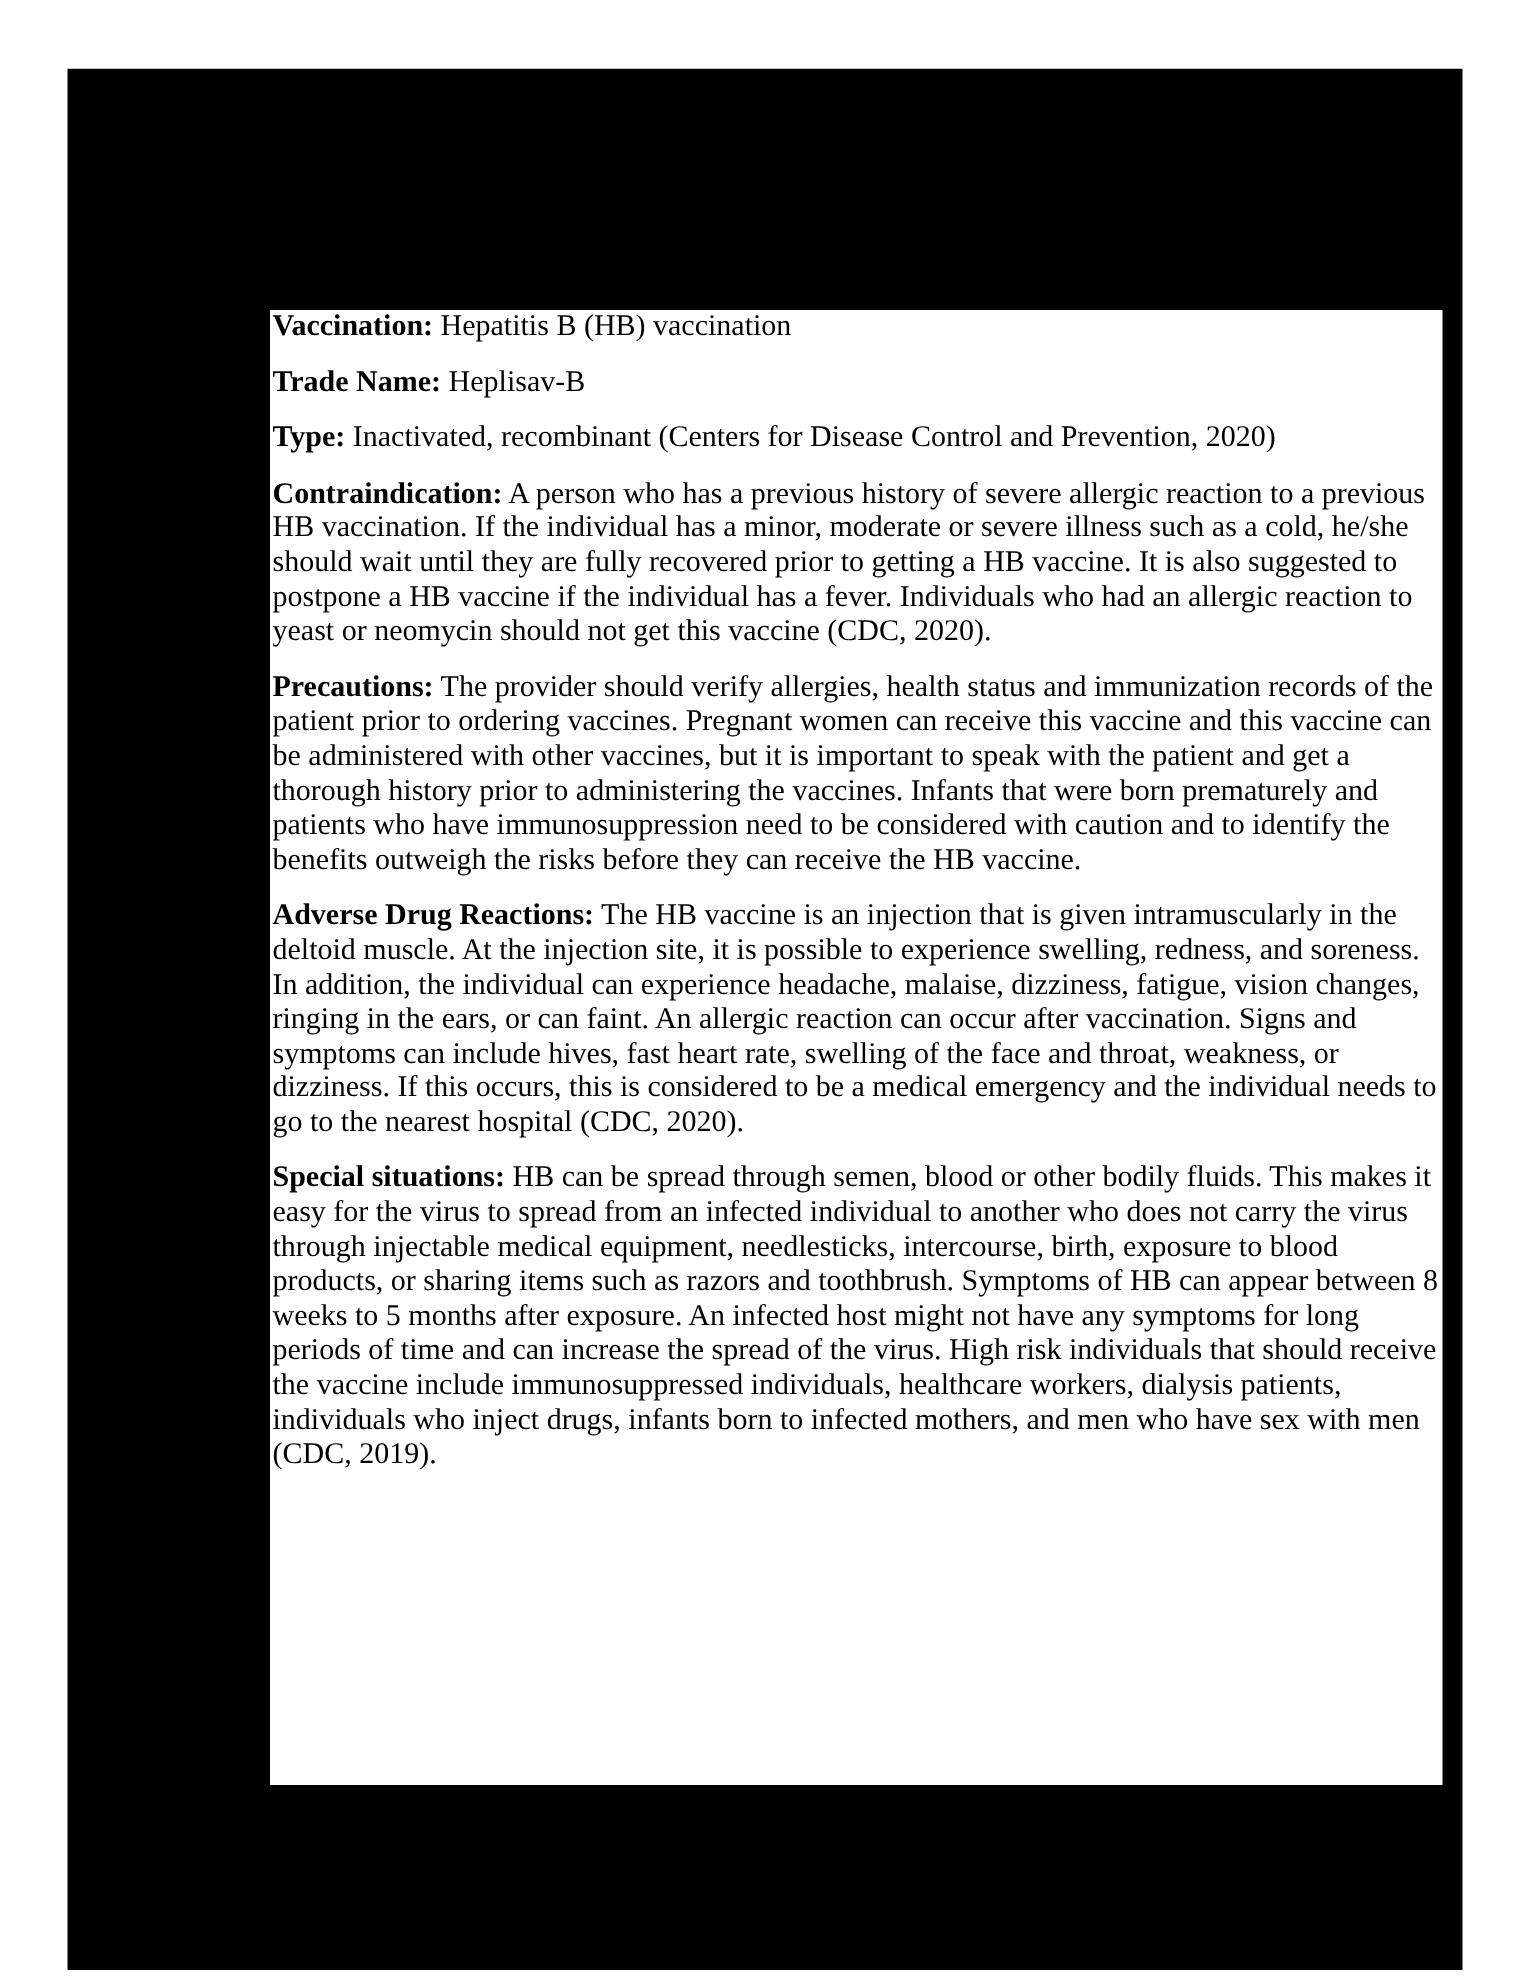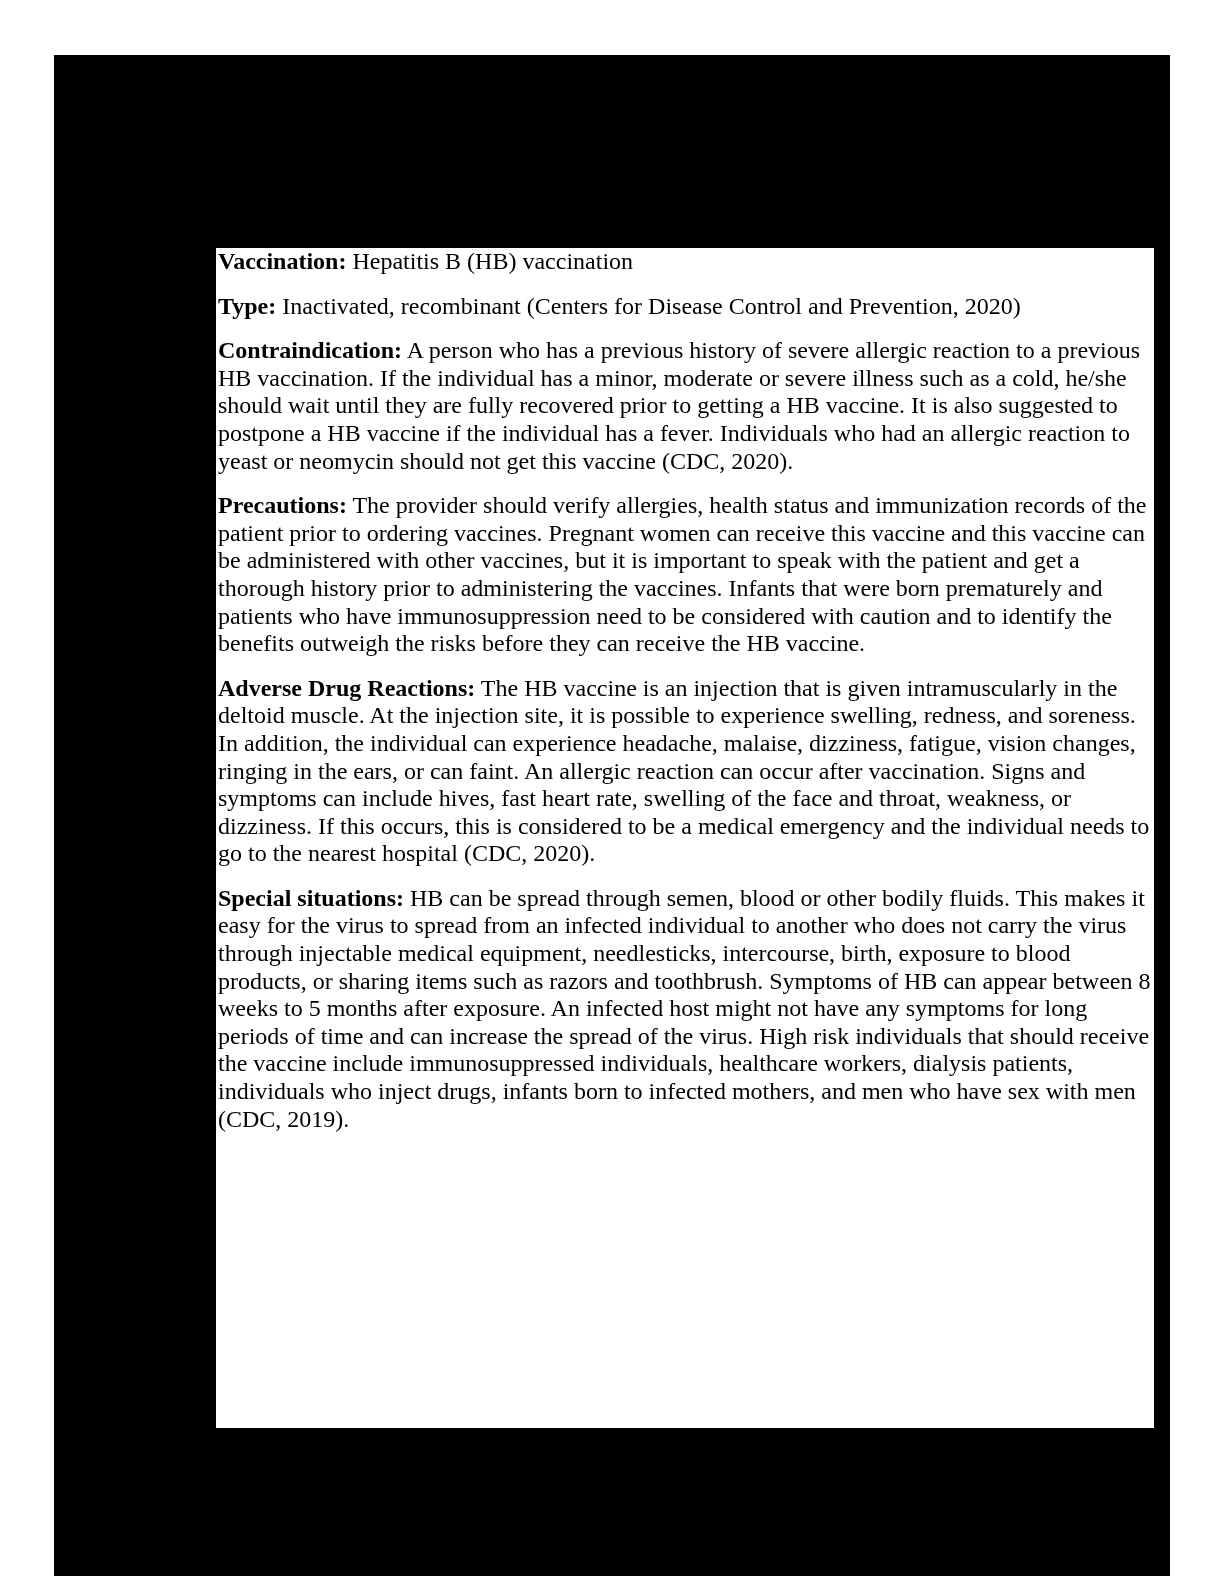--- a/index.html
+++ b/index.html
@@ -50,20 +50,21 @@
 </style>
 </head>
 <body>
 
 <div class="page">
   <div class="mat">
     <div class="textbox">
 
       <p><strong>Vaccination:</strong><span> Hepatitis B (HB) vaccination</span></p>
 
+      <p><strong>Trade Name:</strong><span> Heplisav-B</span></p>
 
       <p><strong>Type:</strong><span> Inactivated, recombinant (Centers for Disease Control and Prevention, 2020)</span></p>
 
       <p><strong>Contraindication:</strong><span> A person who has a previous history of severe allergic reaction to a previous HB vaccination. If the individual has a minor, moderate or severe illness such as a cold, he/she should wait until they are fully recovered prior to getting a HB vaccine. It is also suggested to postpone a HB vaccine if the individual has a fever. Individuals who had an allergic reaction to yeast or neomycin should not get this vaccine (CDC, 2020).</span></p>
 
       <p><strong>Precautions:</strong><span> The provider should verify allergies, health status and immunization records of the patient prior to ordering vaccines. Pregnant women can receive this vaccine and this vaccine can be administered with other vaccines, but it is important to speak with the patient and get a thorough history prior to administering the vaccines. Infants that were born prematurely and patients who have immunosuppression need to be considered with caution and to identify the benefits outweigh the risks before they can receive the HB vaccine.</span></p>
 
       <p><strong>Adverse Drug Reactions:</strong><span> The HB vaccine is an injection that is given intramuscularly in the deltoid muscle. At the injection site, it is possible to experience swelling, redness, and soreness. In addition, the individual can experience headache, malaise, dizziness, fatigue, vision changes, ringing in the ears, or can faint. An allergic reaction can occur after vaccination. Signs and symptoms can include hives, fast heart rate, swelling of the face and throat, weakness, or dizziness. If this occurs, this is considered to be a medical emergency and the individual needs to go to the nearest hospital (CDC, 2020).</span></p>
 
 

